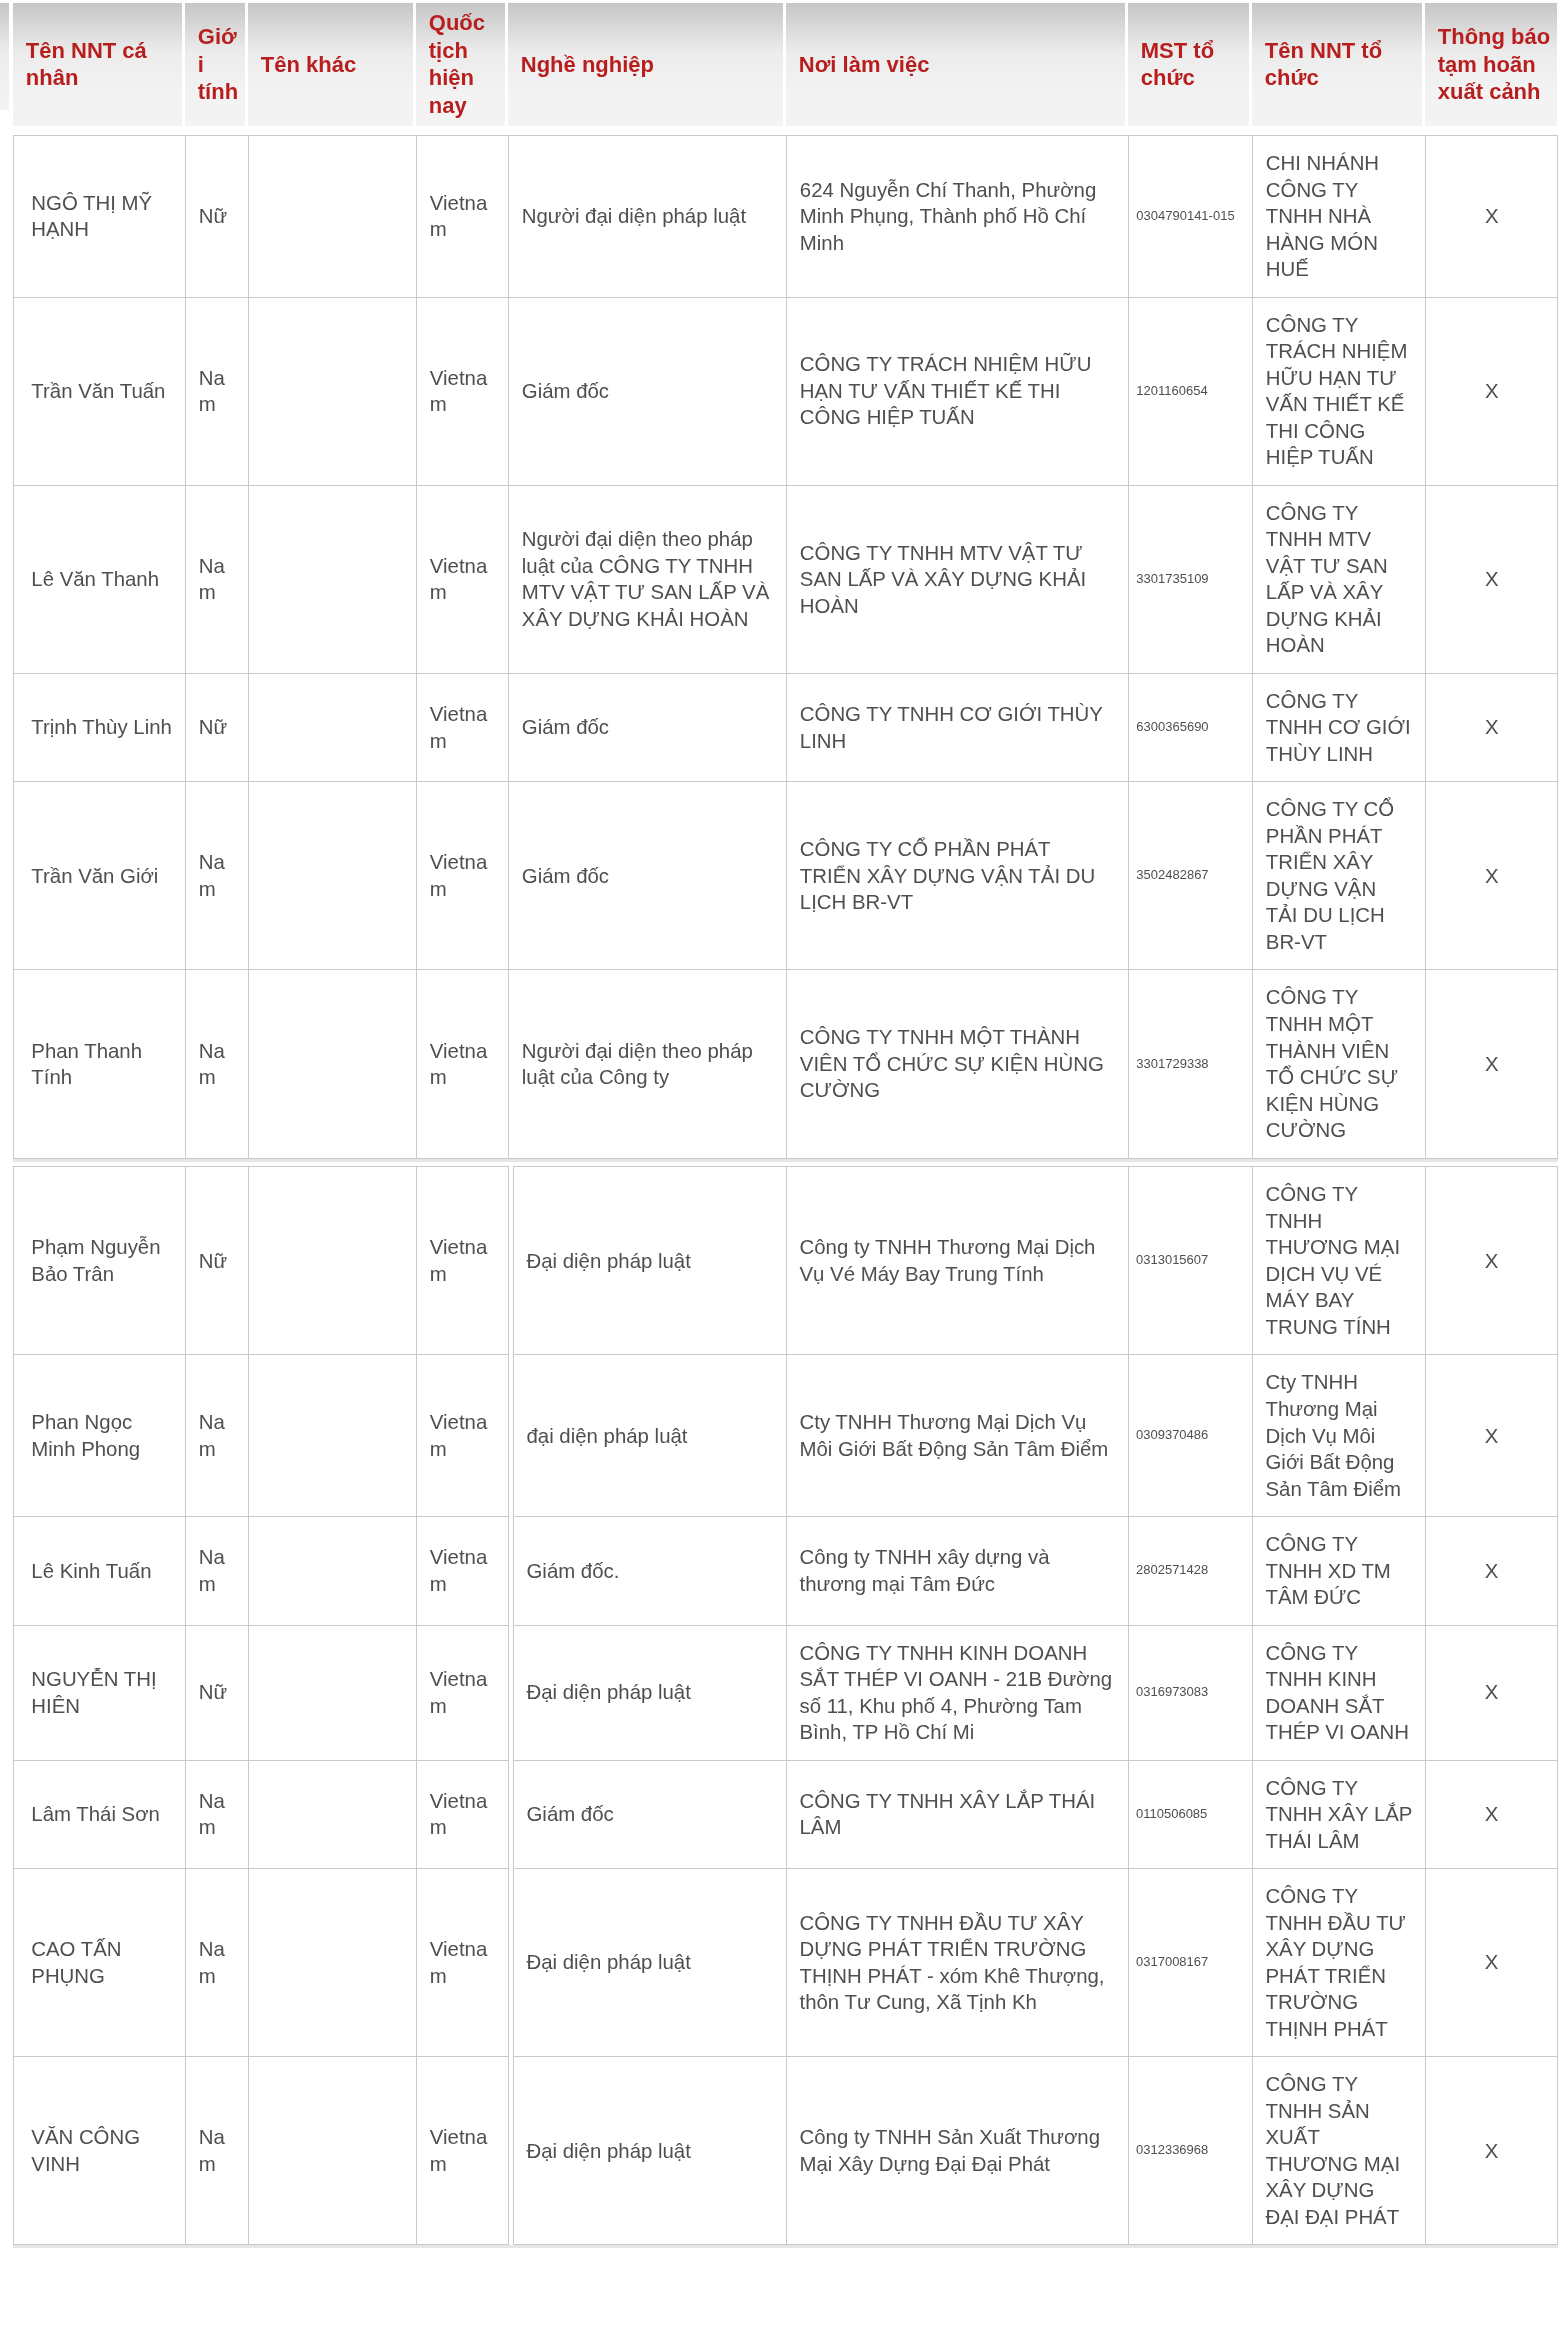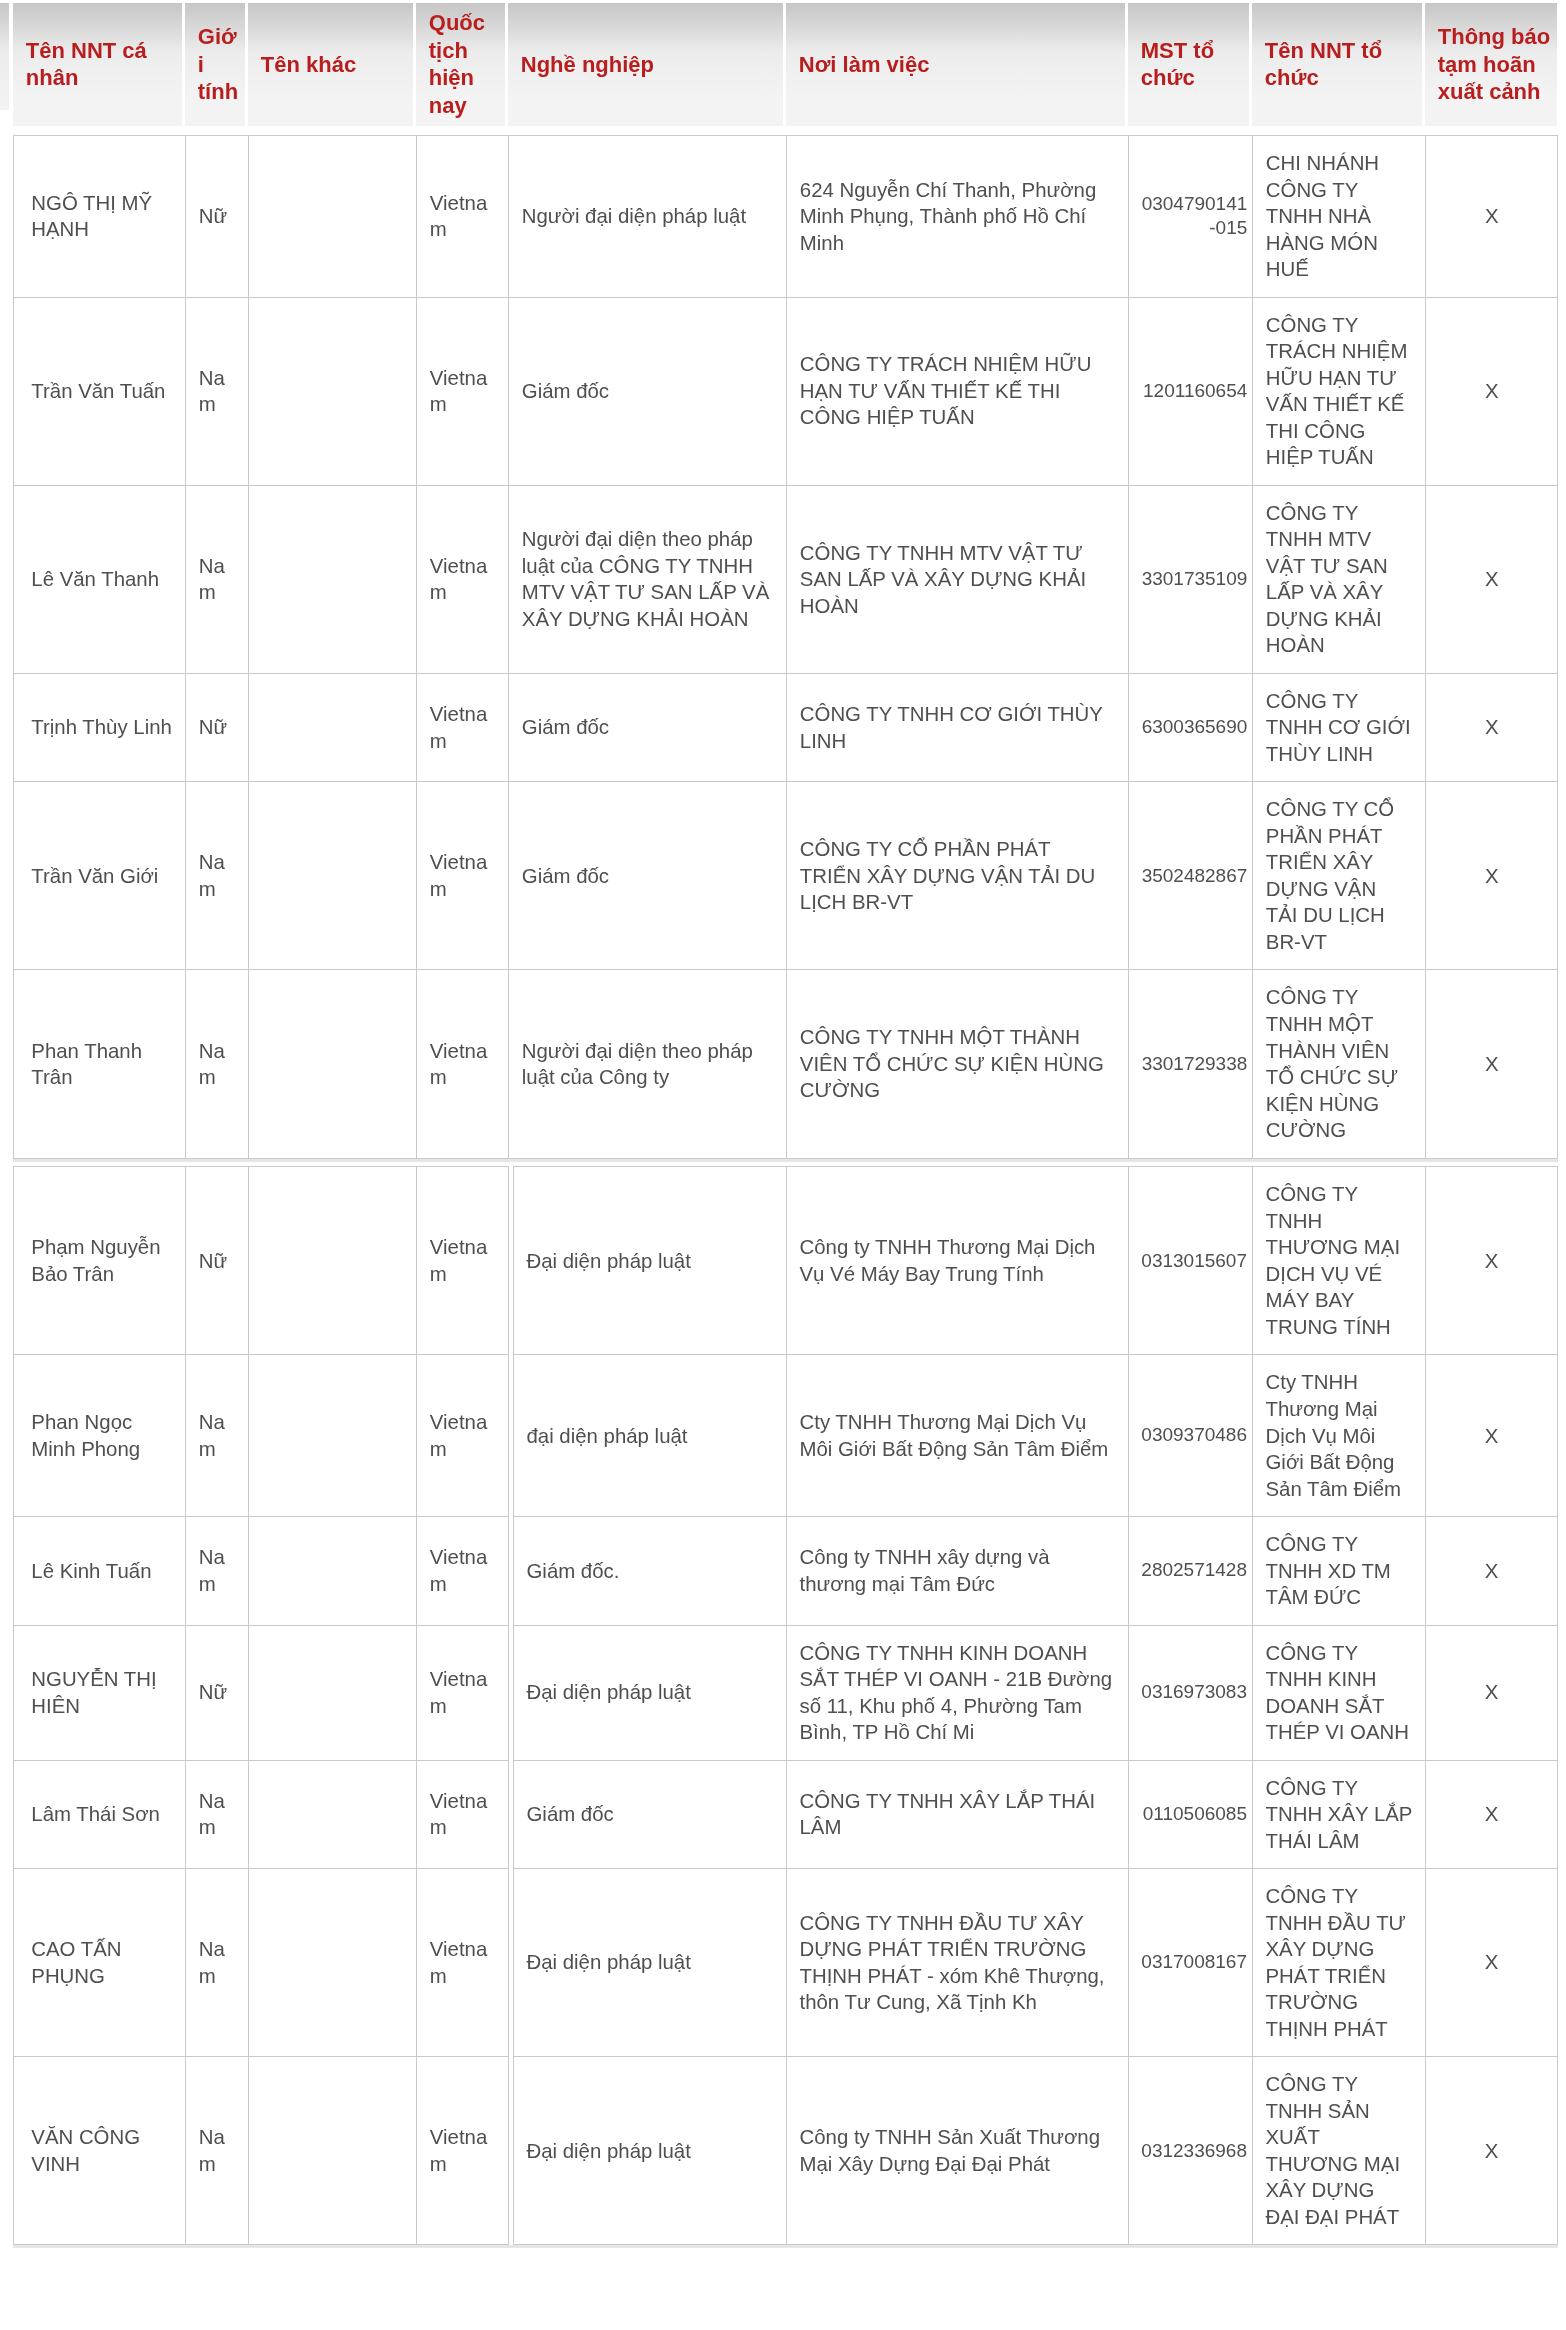--- a/index.html
+++ b/index.html
@@ -56,21 +56,21 @@
     font-size:20.4px;
     line-height:1.3;
     padding:14px 12.5px;
     vertical-align:middle;
     height:58px;
     word-wrap:break-word;
     overflow-wrap:break-word;
     background:#ffffff;
   }
   .data-table td.c-name{padding-left:17px;}
-  .data-table td.c-org_tax_code{padding-left:7px;padding-right:5px;font-size:19px;text-align:right;}
+  .data-table td.c-org_tax_code{padding-left:7px;padding-right:5px;font-size:13px;}
   .data-table td.c-notice{text-align:center;}
   .data-table td.spacer{
     border:none;
     padding:0;
     background:#ffffff;
   }
 </style>
 </head>
 <body>
 
@@ -166,21 +166,21 @@
           <td class="c-gender">Nam</td>
           <td class="c-other_name"></td>
           <td class="c-nationality">Vietnam</td>
           <td class="c-occupation">Giám đốc</td>
           <td class="c-workplace">CÔNG TY CỔ PHẦN PHÁT TRIỂN XÂY DỰNG VẬN TẢI DU LỊCH BR-VT</td>
           <td class="c-org_tax_code">3502482867</td>
           <td class="c-org_name">CÔNG TY CỔ PHẦN PHÁT TRIỂN XÂY DỰNG VẬN TẢI DU LỊCH BR-VT</td>
           <td class="c-notice">X</td>
         </tr>
         <tr>
-          <td class="c-name">Phan Thanh Trân</td>
+          <td class="c-name">Phan Thanh Tính</td>
           <td class="c-gender">Nam</td>
           <td class="c-other_name"></td>
           <td class="c-nationality">Vietnam</td>
           <td class="c-occupation">Người đại diện theo pháp luật của Công ty</td>
           <td class="c-workplace">CÔNG TY TNHH MỘT THÀNH VIÊN TỔ CHỨC SỰ KIỆN HÙNG CƯỜNG</td>
           <td class="c-org_tax_code">3301729338</td>
           <td class="c-org_name">CÔNG TY TNHH MỘT THÀNH VIÊN TỔ CHỨC SỰ KIỆN HÙNG CƯỜNG</td>
           <td class="c-notice">X</td>
         </tr>
       </tbody>

